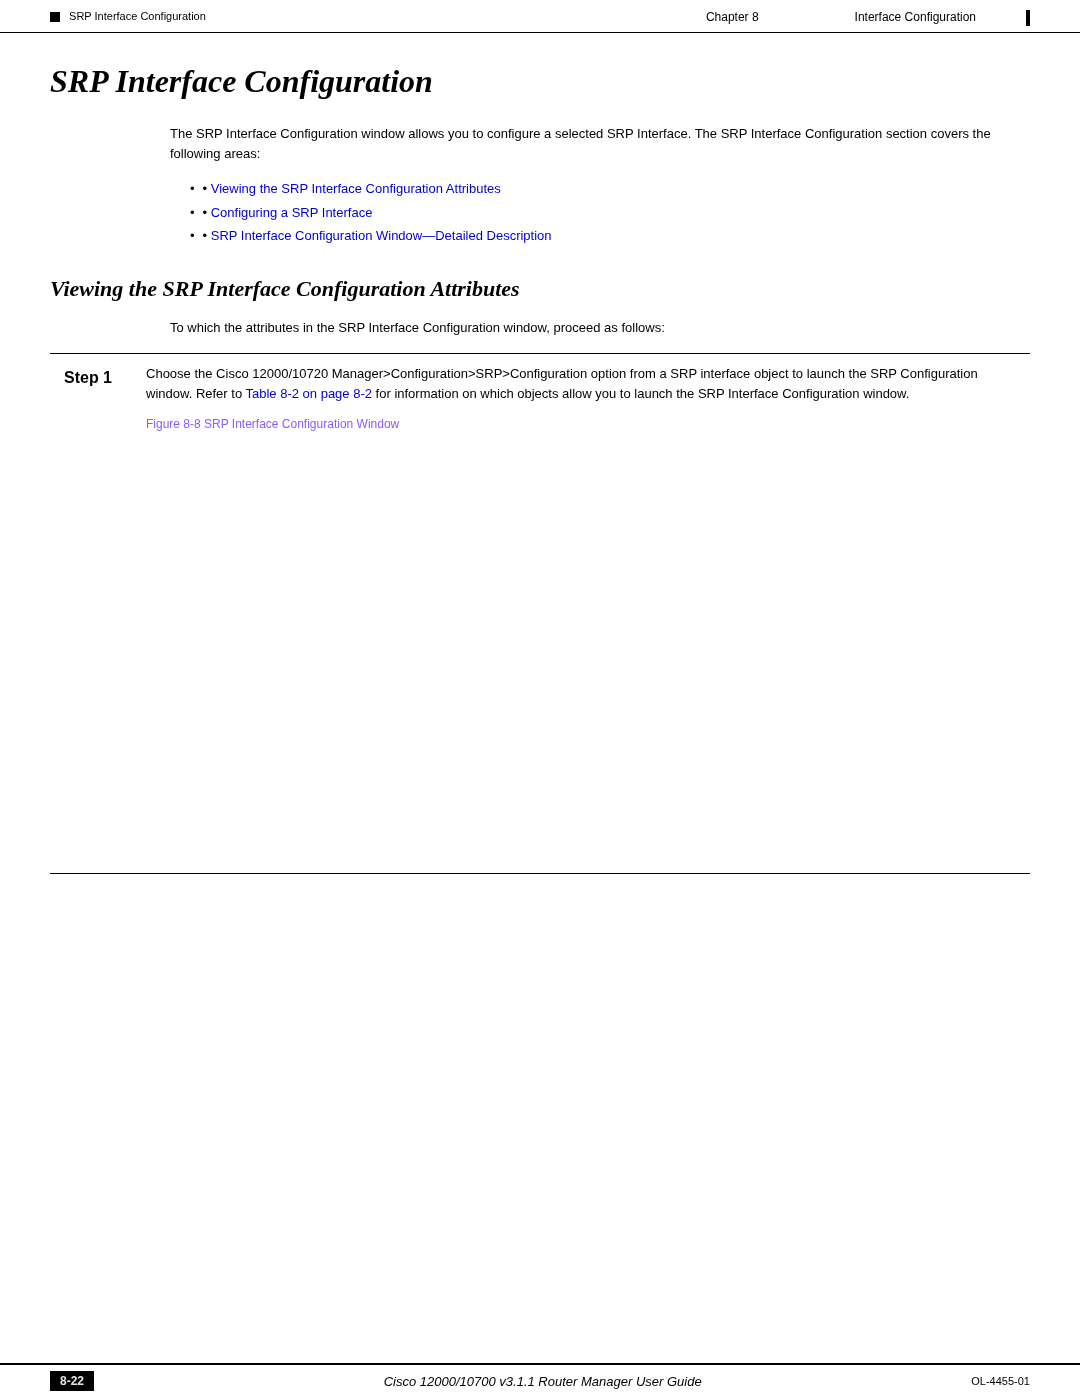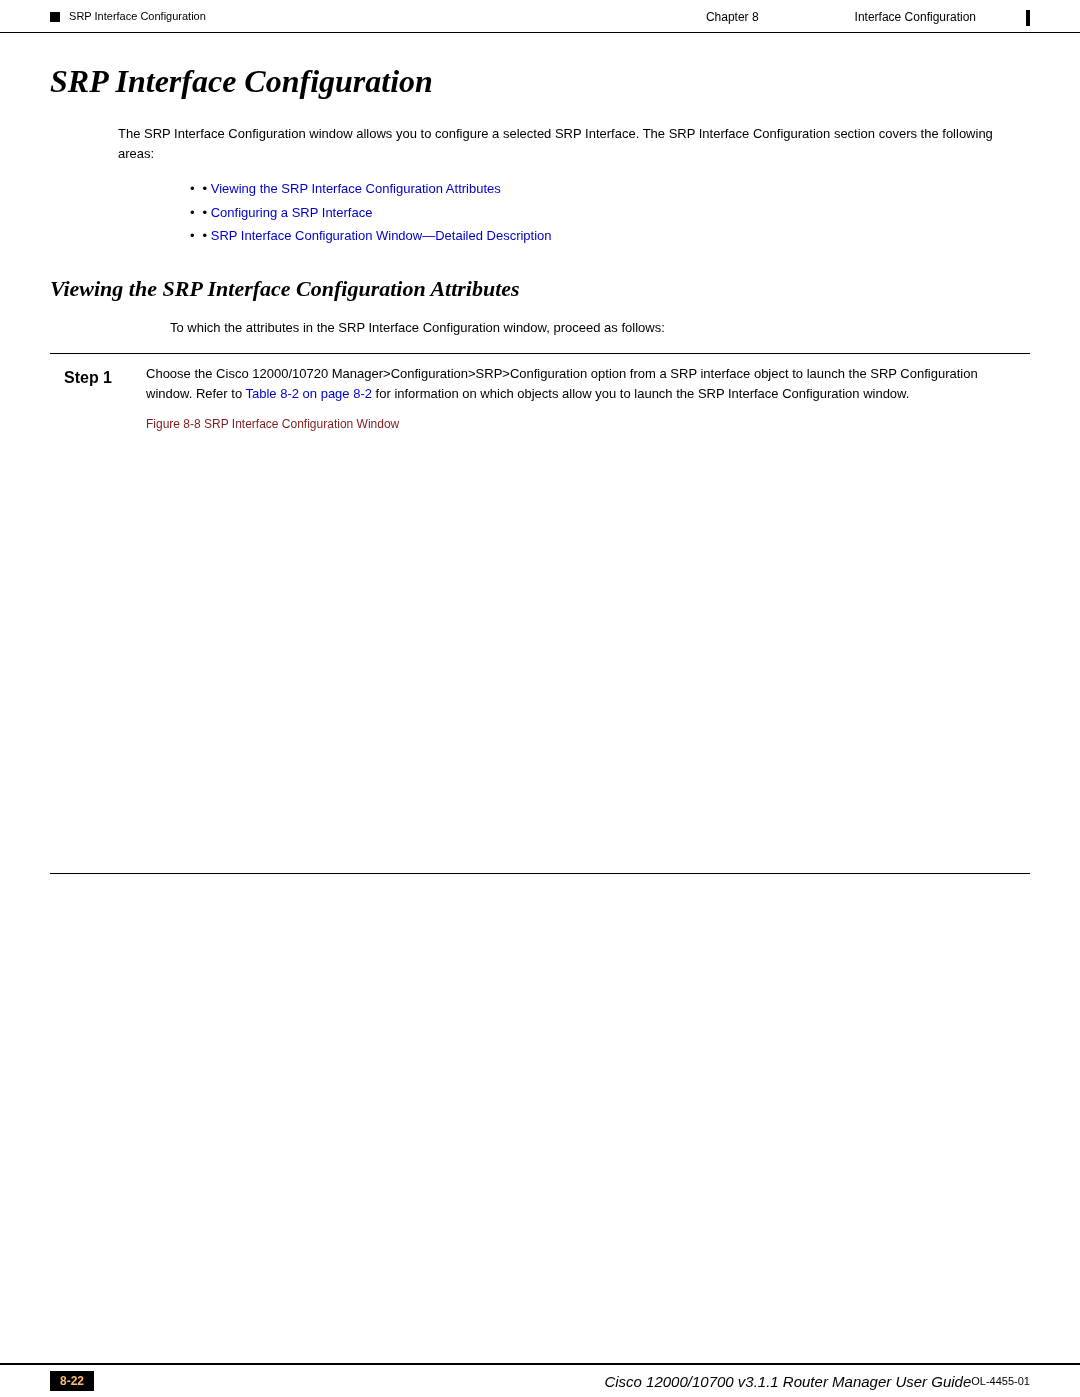--- a/index.html
+++ b/index.html
@@ -50,21 +50,21 @@
       font-size: 32px;
       font-style: italic;
       font-weight: bold;
       color: #000;
       margin-bottom: 24px;
       margin-top: 10px;
     }
 
     
     .intro-section {
-      margin-left: 68px;
+      margin-left: 120px;
       margin-bottom: 16px;
       font-size: 13px;
       line-height: 1.5;
     }
 
     
     .bullet-list {
       margin-left: 140px;
       margin-bottom: 16px;
       list-style: none;
@@ -137,21 +137,21 @@
 
     .steps-table tr:last-child td {
       border-bottom: 1px solid #000;
     }
 
     
     .figure-caption {
       margin-top: 12px;
       margin-bottom: 8px;
       font-size: 12px;
-      color: #7f1d1d;
+      color: #8b5cf6;
     }
 
     
     .figure-area {
       margin-top: 8px;
       margin-bottom: 8px;
       min-height: 440px;
       background: #fff;
     }
 
@@ -163,31 +163,31 @@
       right: 0;
       border-top: 2px solid #000;
       display: flex;
       align-items: center;
       padding: 6px 50px;
       background: #fff;
     }
 
     .footer-page-num {
       background: #000;
-      color: #fdba74;
+      color: #e5e5e5;
       padding: 3px 10px;
       font-size: 12px;
       font-weight: bold;
       margin-right: 20px;
     }
 
     .footer-center {
       flex: 1;
-      text-align: right;
-      font-size: 15px;
+      text-align: center;
+      font-size: 13px;
       font-style: italic;
       color: #000;
     }
 
     .footer-right {
       font-size: 11px;
       color: #000;
     }
 
     .bold-term {

